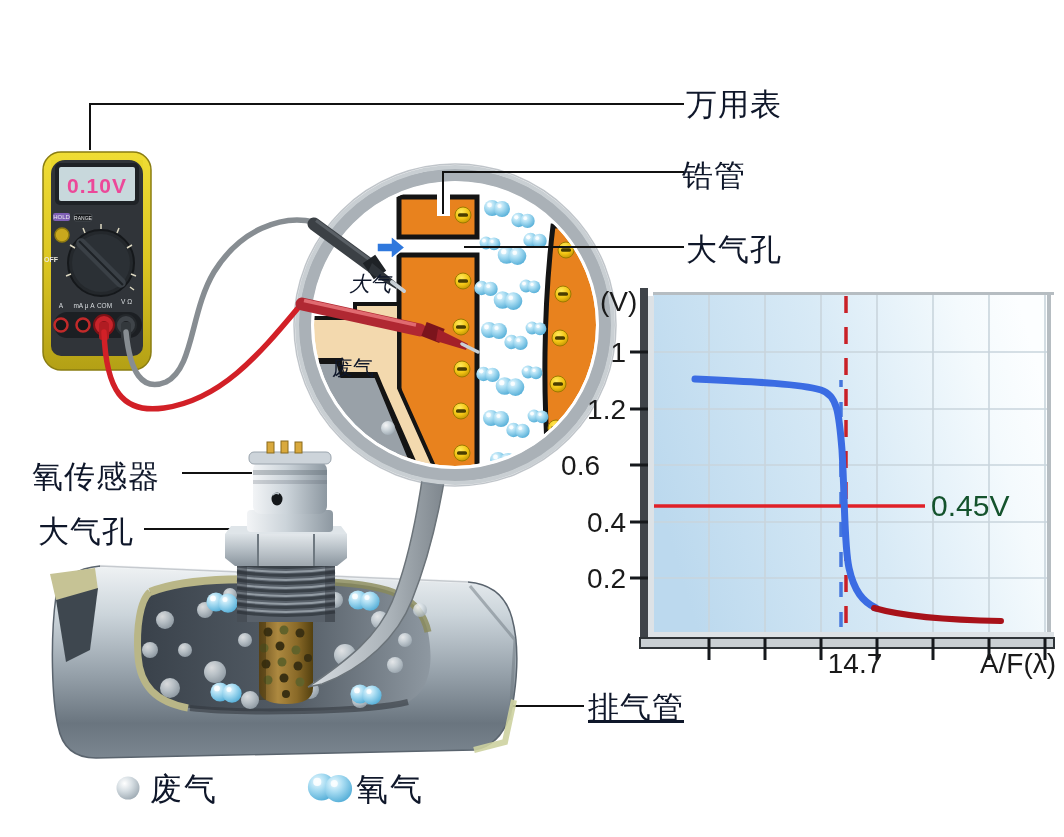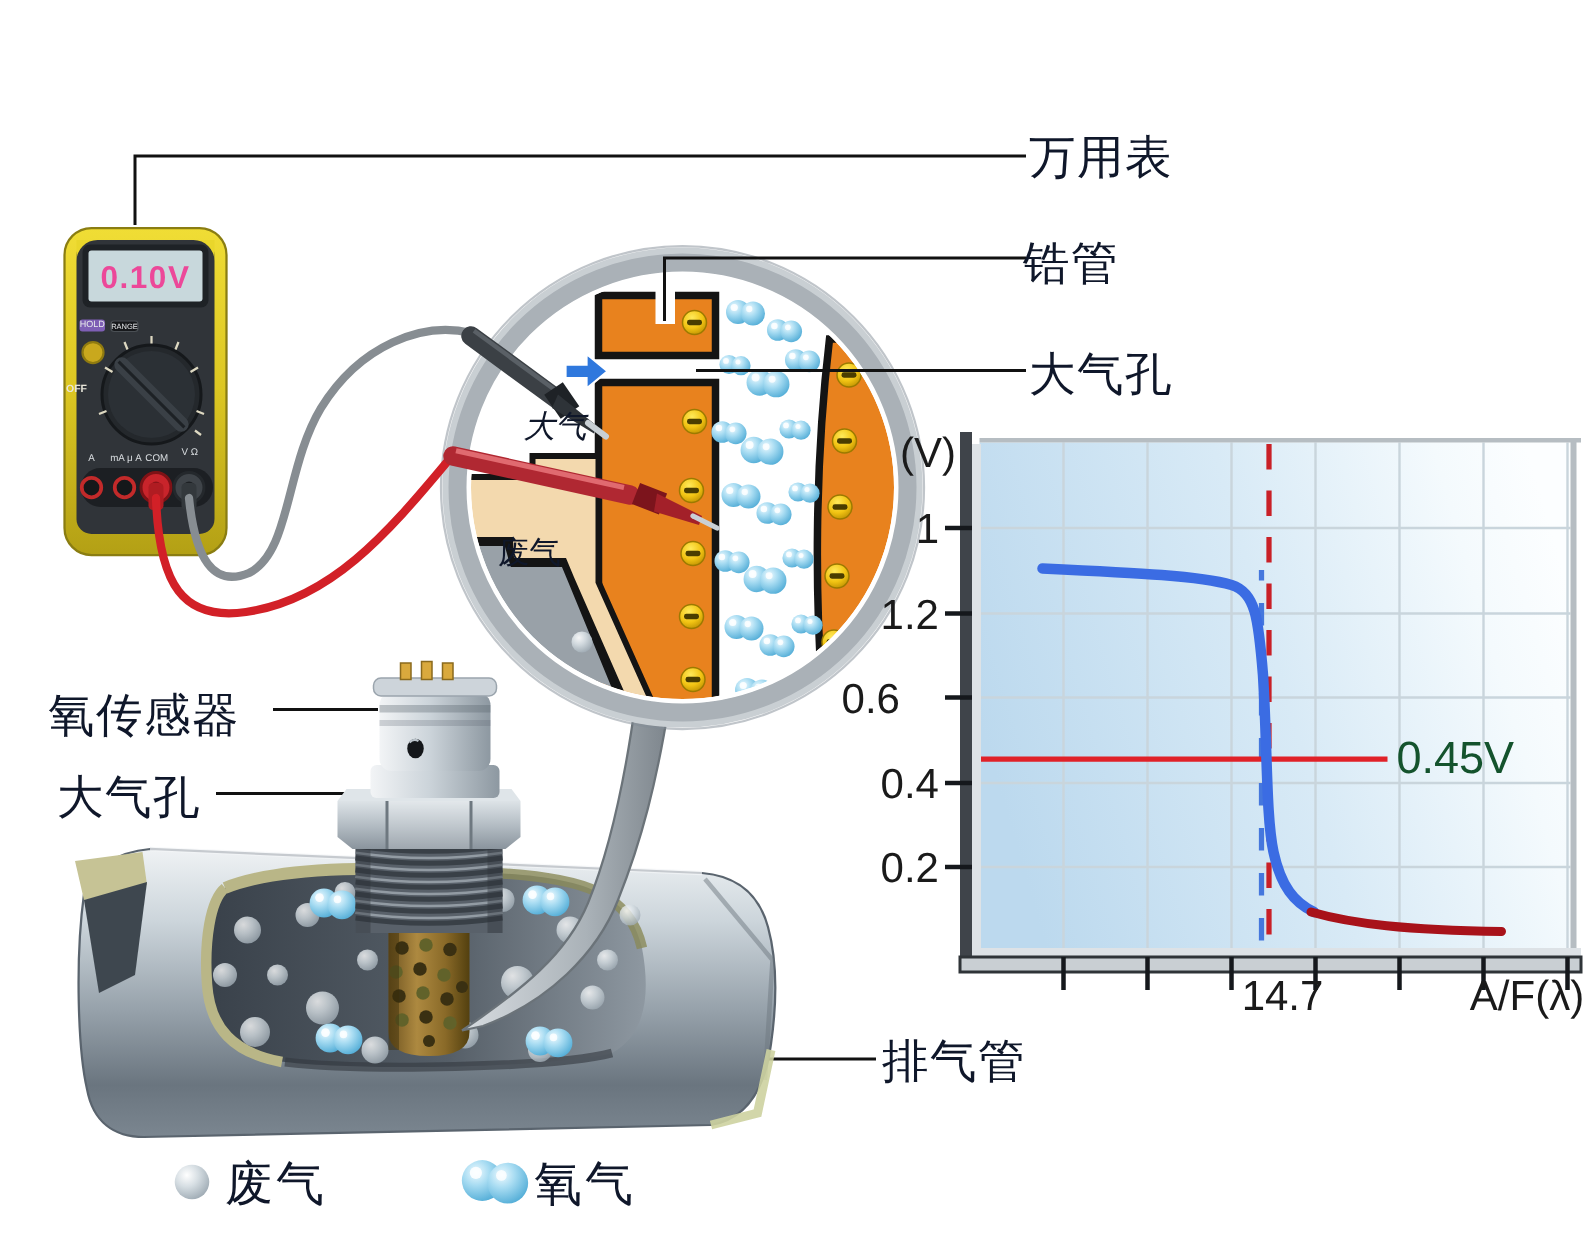--- a/index.html
+++ b/index.html
@@ -411,21 +411,21 @@
   <use href="#gasS" transform="translate(128,788) scale(1.15)"></use>
   <use href="#o2m" transform="translate(330,787) scale(1.7)"></use>
 </g>
 </svg>
 
 <div class="txt callout" style="left:686px;top:84px;">万用表</div>
 <div class="txt callout" style="left:682px;top:155px;">锆管</div>
 <div class="txt callout" style="left:686px;top:229px;">大气孔</div>
 <div class="txt callout" style="left:32px;top:456px;">氧传感器</div>
 <div class="txt callout" style="left:38px;top:511px;">大气孔</div>
-<div class="txt callout" style="left:588px;top:687px;">排气管</div>
+<div class="txt callout" style="left:588px;top:687px;text-decoration:underline;">排气管</div>
 
 <div class="txt inset-lbl" style="left:349px;top:270px;font-style:italic;">大气</div>
 <div class="txt inset-lbl" style="left:332px;top:354px;">废气</div>
 
 <div class="txt legend-lbl" style="left:150px;top:768px;">废气</div>
 <div class="txt legend-lbl" style="left:356px;top:768px;">氧气</div>
 
 <div class="txt mm-display" style="left:59px;top:174px;width:76px;">0.10V</div>
 <div class="txt mm-tiny" style="left:53px;top:214px;width:17px;">HOLD</div>
 <div class="txt mm-tiny" style="left:74px;top:215px;width:18px;font-size:5px;">RANGE</div>

